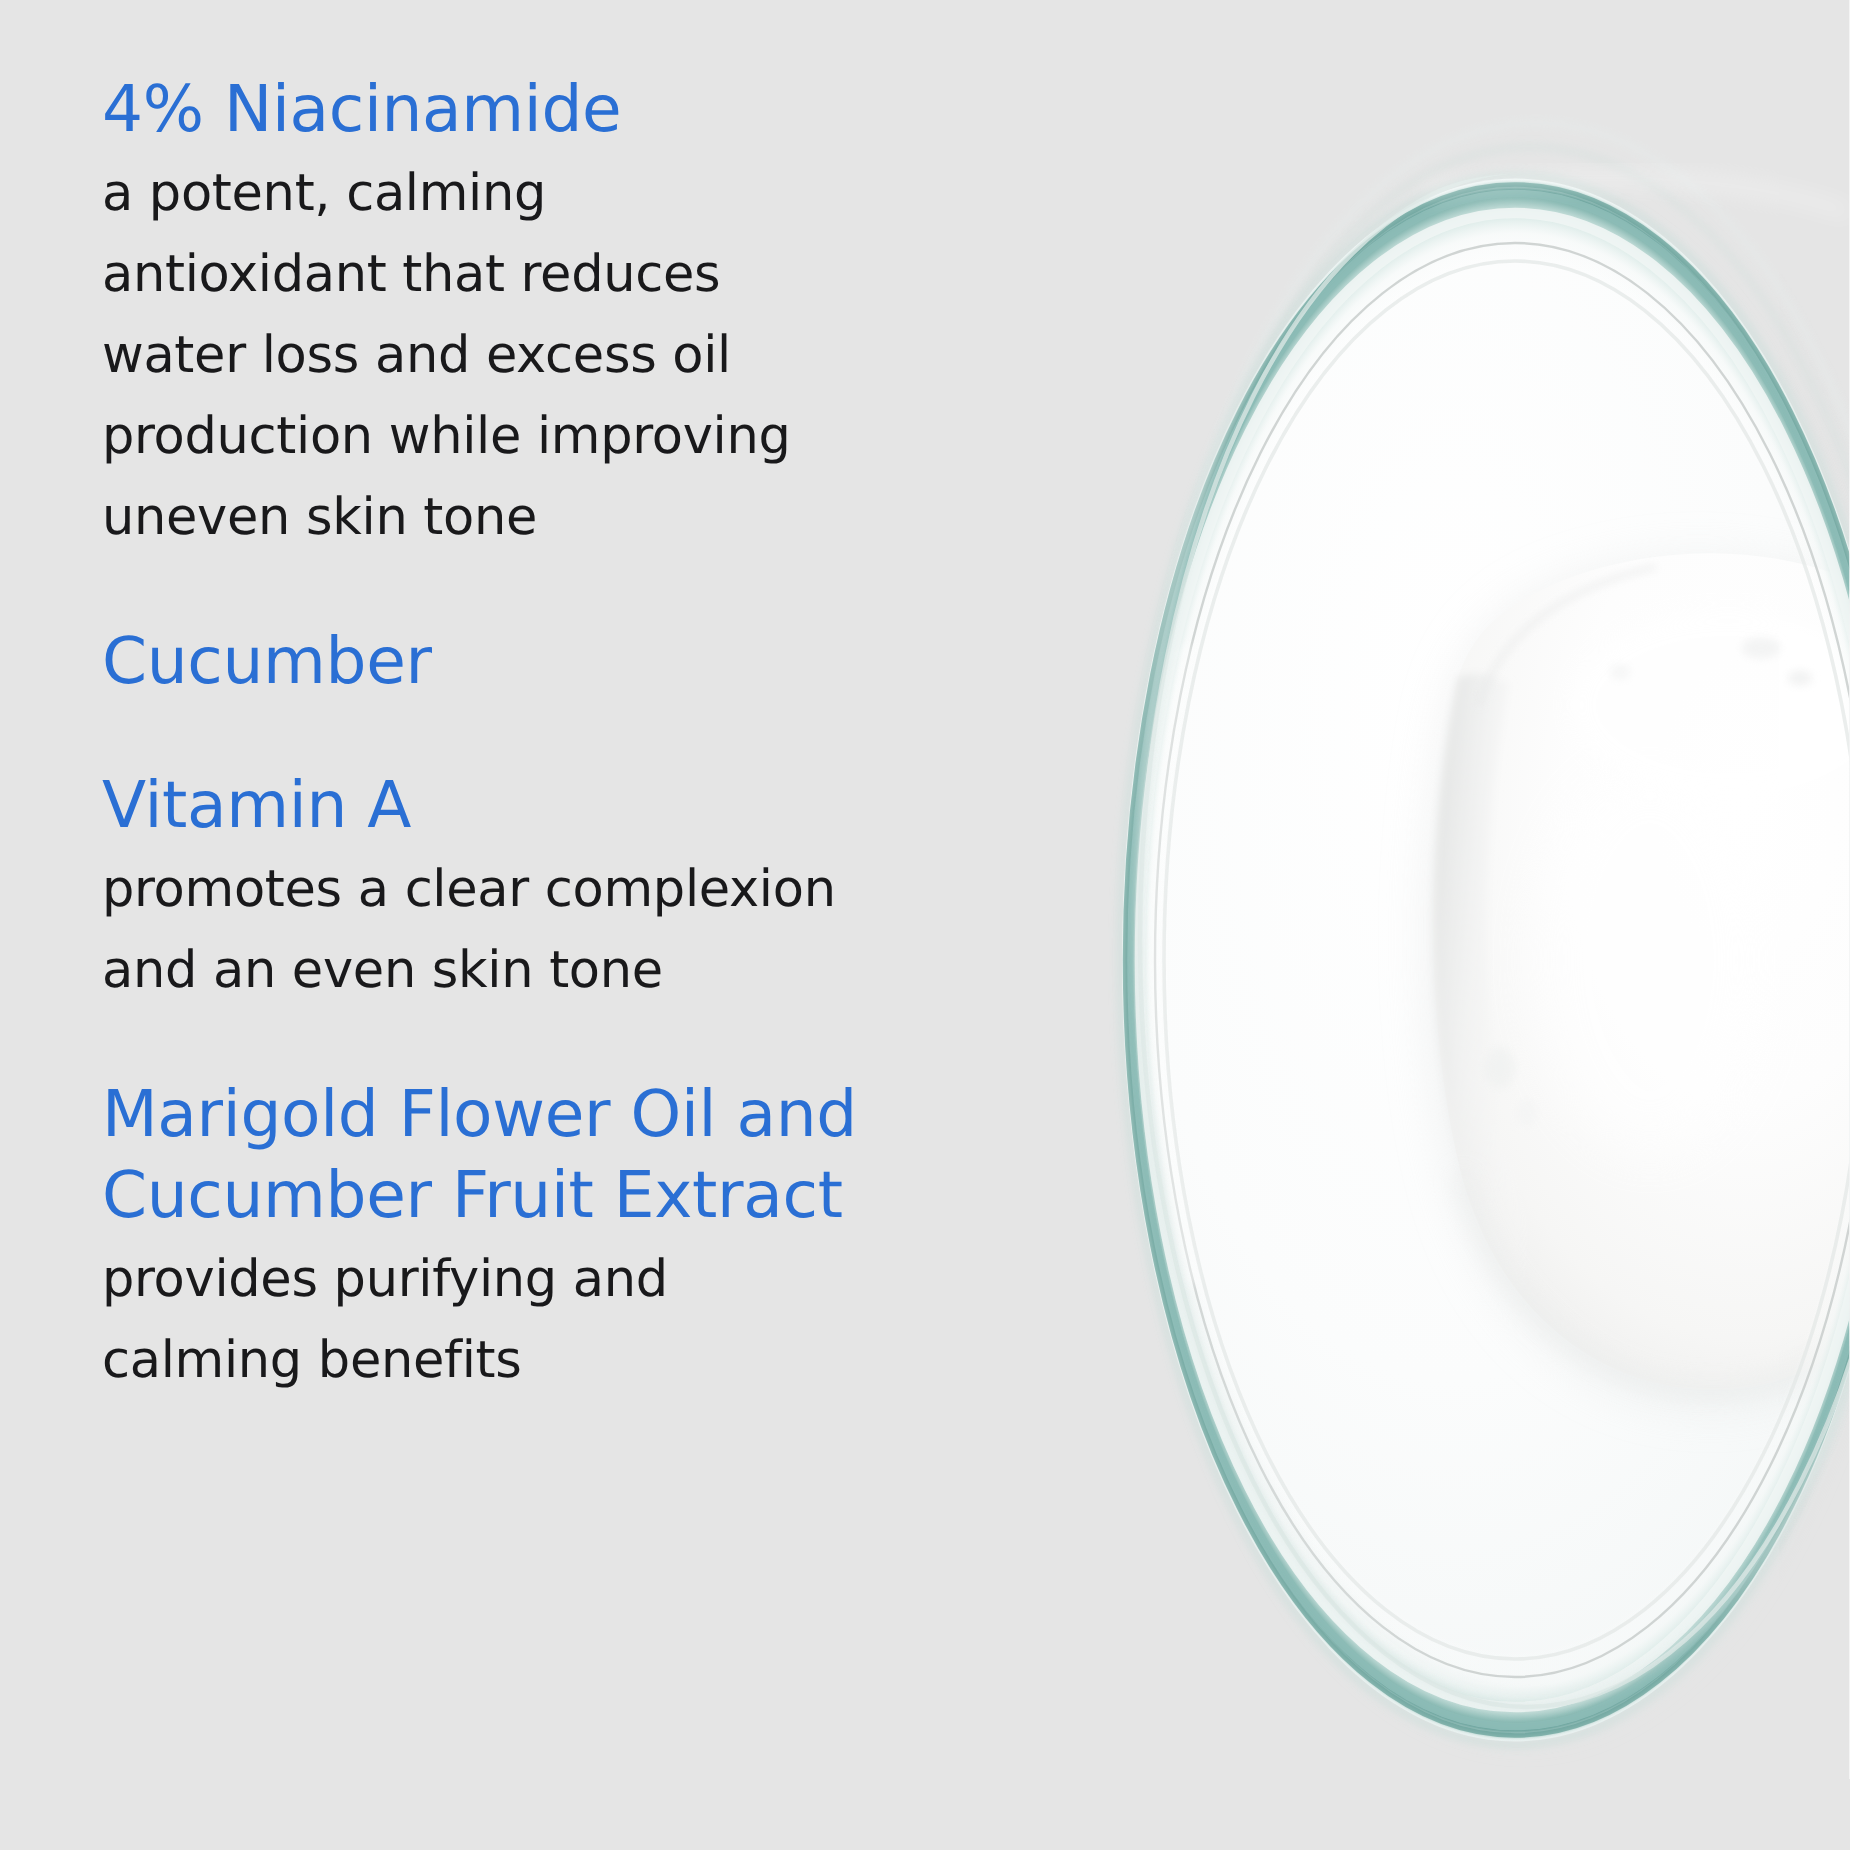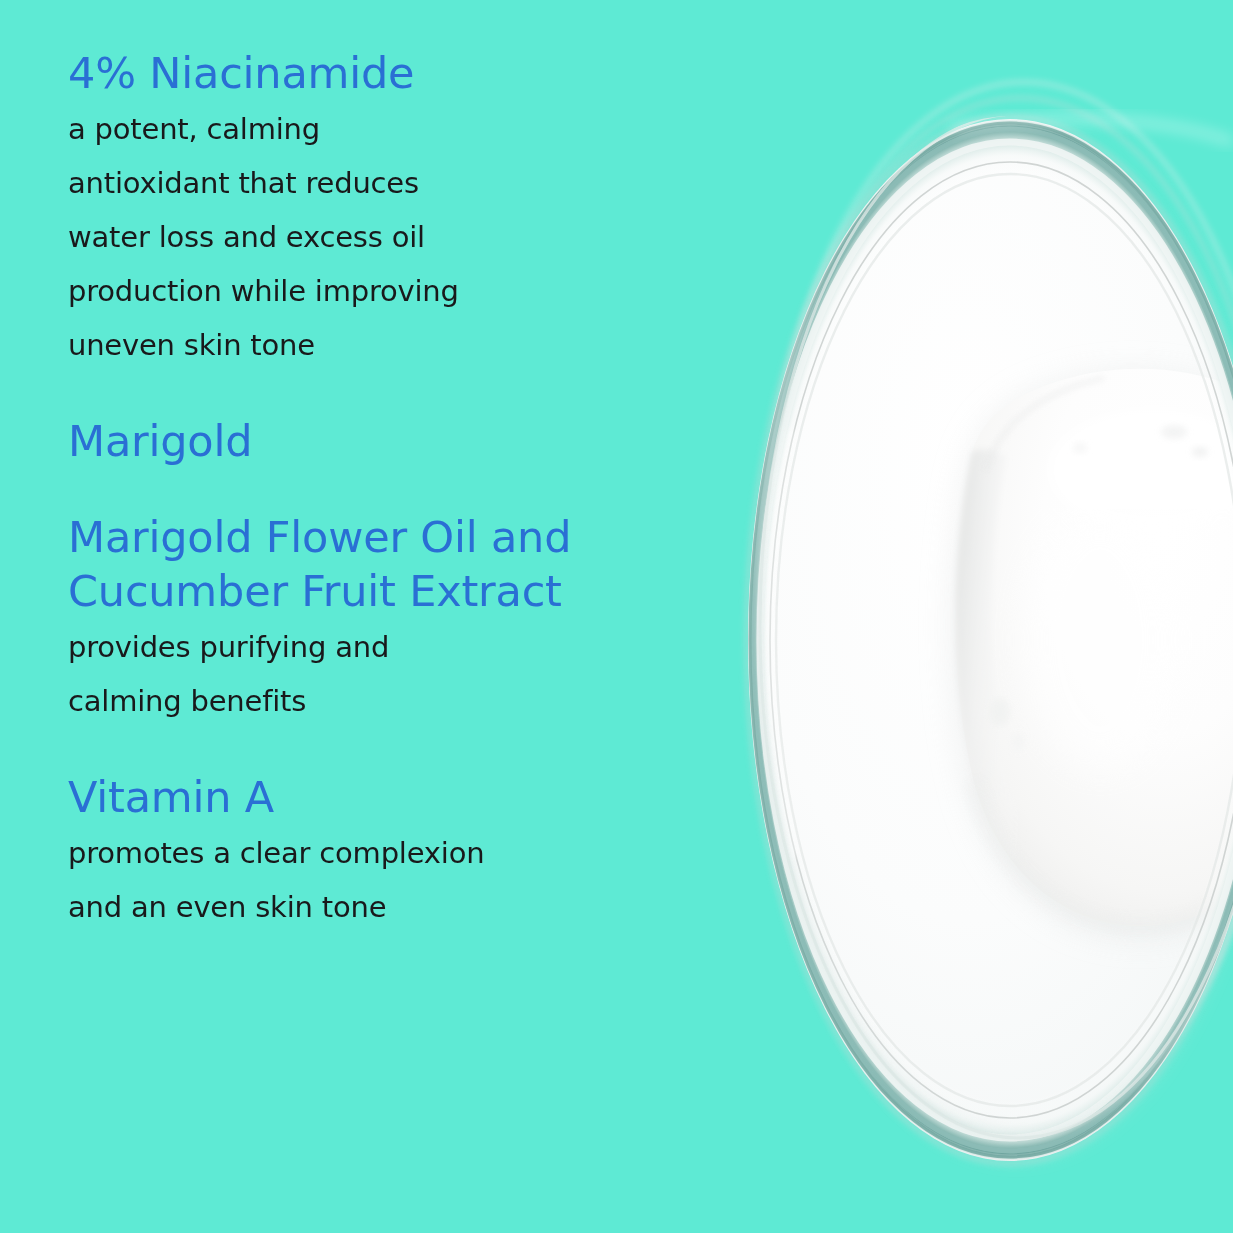--- a/index.html
+++ b/index.html
@@ -8,21 +8,21 @@
     background: #ffffff;
   }
   body {
     font-family: "DejaVu Sans", "Liberation Sans", sans-serif;
   }
 
   #canvas {
     position: relative;
     width: 1233px;
     height: 1233px;
-    background: #5eead4;
+    background: #e5e5e5;
     overflow: hidden;
   }
 
   
   .photo {
     position: absolute;
     left: 700px;
     top: 0;
     width: 533px;
     height: 1233px;
@@ -47,21 +47,21 @@
     font-size: 43px;
     line-height: 54px;
     font-weight: 400;
     letter-spacing: -0.2px;
     white-space: pre-line;
   }
 
   .ing-desc {
     margin: 0;
     color: #19191b;
-    font-size: 29px;
+    font-size: 34px;
     line-height: 54px;
     font-weight: 400;
     letter-spacing: -0.2px;
     white-space: pre-line;
   }
 </style>
 </head>
 <body>
 
 <div id="canvas">
@@ -189,30 +189,30 @@
     <div class="block">
       <h2 class="ing-name">4% Niacinamide</h2>
       <p class="ing-desc">a potent, calming
 antioxidant that reduces
 water loss and excess oil
 production while improving
 uneven skin tone</p>
     </div>
 
     <div class="block">
-      <h2 class="ing-name">Marigold</h2>
+      <h2 class="ing-name">Cucumber</h2>
+    </div>
+
+    <div class="block">
+      <h2 class="ing-name">Vitamin A</h2>
+      <p class="ing-desc">promotes a clear complexion
+and an even skin tone</p>
     </div>
 
     <div class="block">
       <h2 class="ing-name">Marigold Flower Oil and
 Cucumber Fruit Extract</h2>
       <p class="ing-desc">provides purifying and
 calming benefits</p>
     </div>
 
-    <div class="block">
-      <h2 class="ing-name">Vitamin A</h2>
-      <p class="ing-desc">promotes a clear complexion
-and an even skin tone</p>
-    </div>
-
   </div>
 </div>
 
 </body></html>

